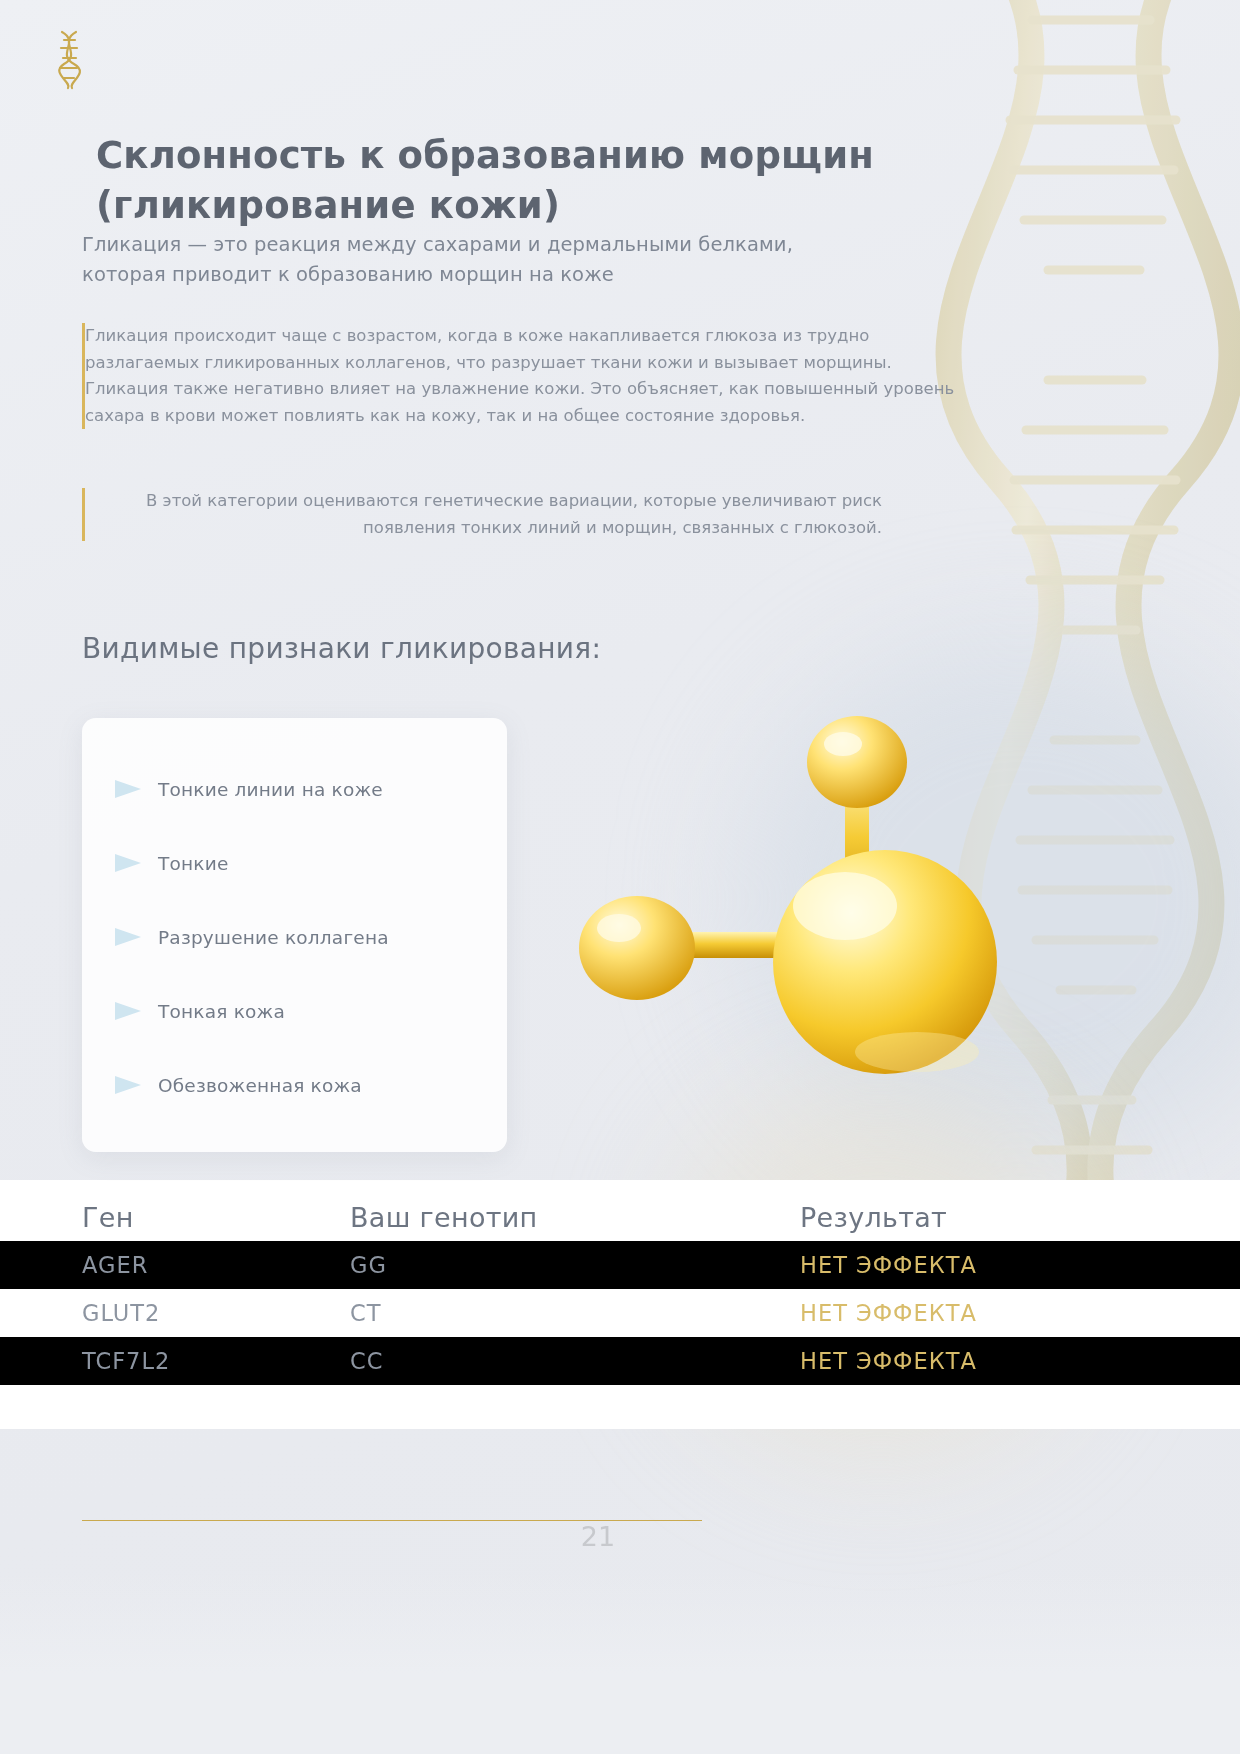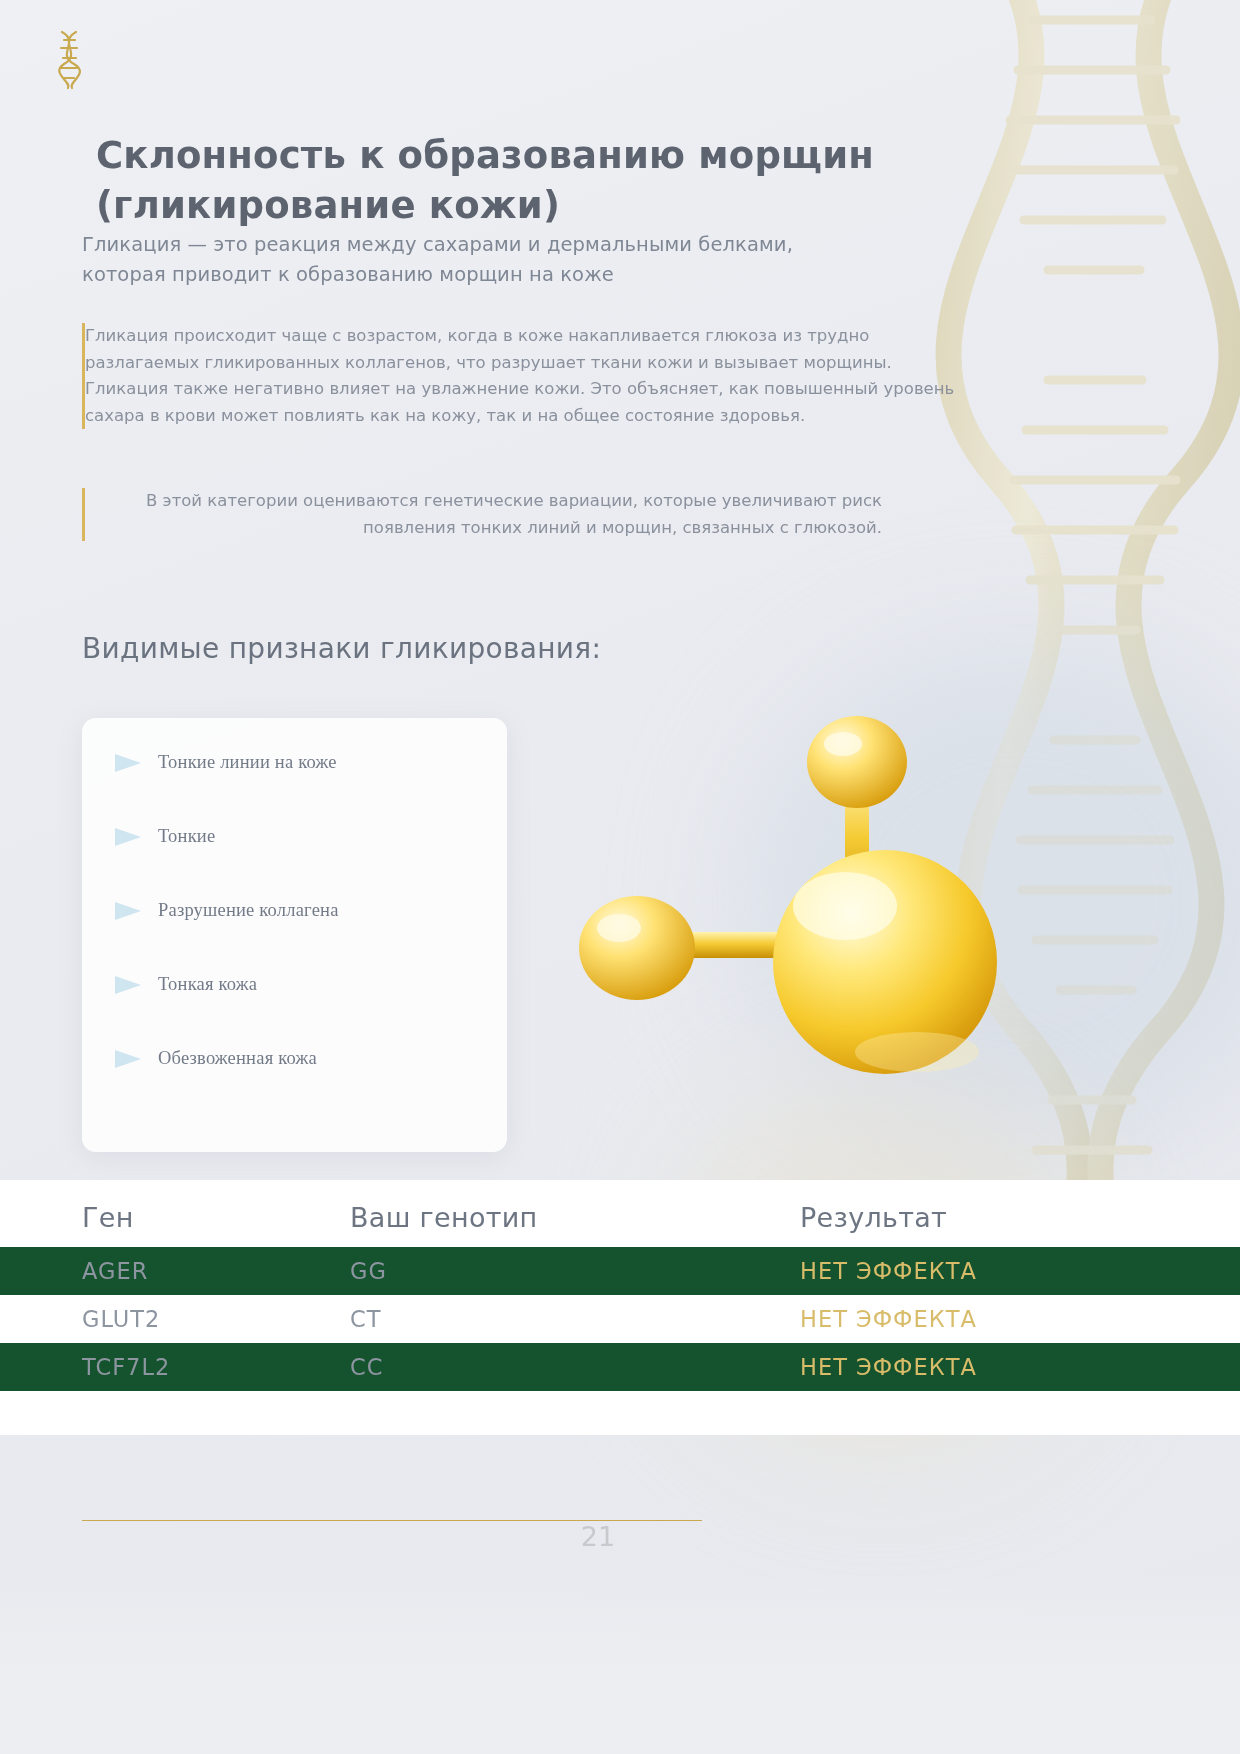--- a/index.html
+++ b/index.html
@@ -97,23 +97,22 @@
     position: absolute;
     left: 82px; top: 718px;
     width: 425px;
     padding: 34px 26px 30px 26px;
     background: rgba(255,255,255,.86);
     border-radius: 14px;
     box-shadow: 0 6px 26px rgba(120,130,150,.12);
   }
   .sign-row {
     display: flex;
-    align-items: flex-start;
+    align-items: center;
     height: 74px;
-    font-family: Liberation Serif, serif;
   }
   .sign-arrow {
     width: 40px;
     flex: 0 0 40px;
     display: flex;
     justify-content: center;
     align-items: center;
   }
   .sign-arrow svg { display: block; }
   .sign-label {
@@ -145,33 +144,33 @@
   .table {
     width: 1240px;
     border-collapse: collapse;
     table-layout: fixed;
   }
   .table th {
     font-weight: 400;
     text-align: left;
     font-size: 27px;
     color: #6d7582;
-    padding: 22px 0 14px 0;
+    padding: 22px 0 8px 0;
     letter-spacing: .3px;
   }
   .table td {
     font-size: 22.5px;
     color: #8d95a1;
     padding: 11px 0;
     letter-spacing: 1px;
   }
   .table th:nth-child(1), .table td:nth-child(1) { width: 350px; padding-left: 82px; }
   .table th:nth-child(2), .table td:nth-child(2) { width: 450px; }
   .table td:nth-child(3) { color: #d8bc6a; }
-  .table tbody tr.striped { background: #14532d; }
+  .table tbody tr.striped { background: #000000; }
   .table tbody tr.plain { background: #ffffff; }
   .table-bottom-pad { height: 44px; background: #ffffff; width: 1240px; }
 
   
   .footer-rule {
     position: absolute;
     left: 82px; bottom: 233px;
     width: 620px; height: 1px;
     background: #c9a94f;
     z-index: 5;

